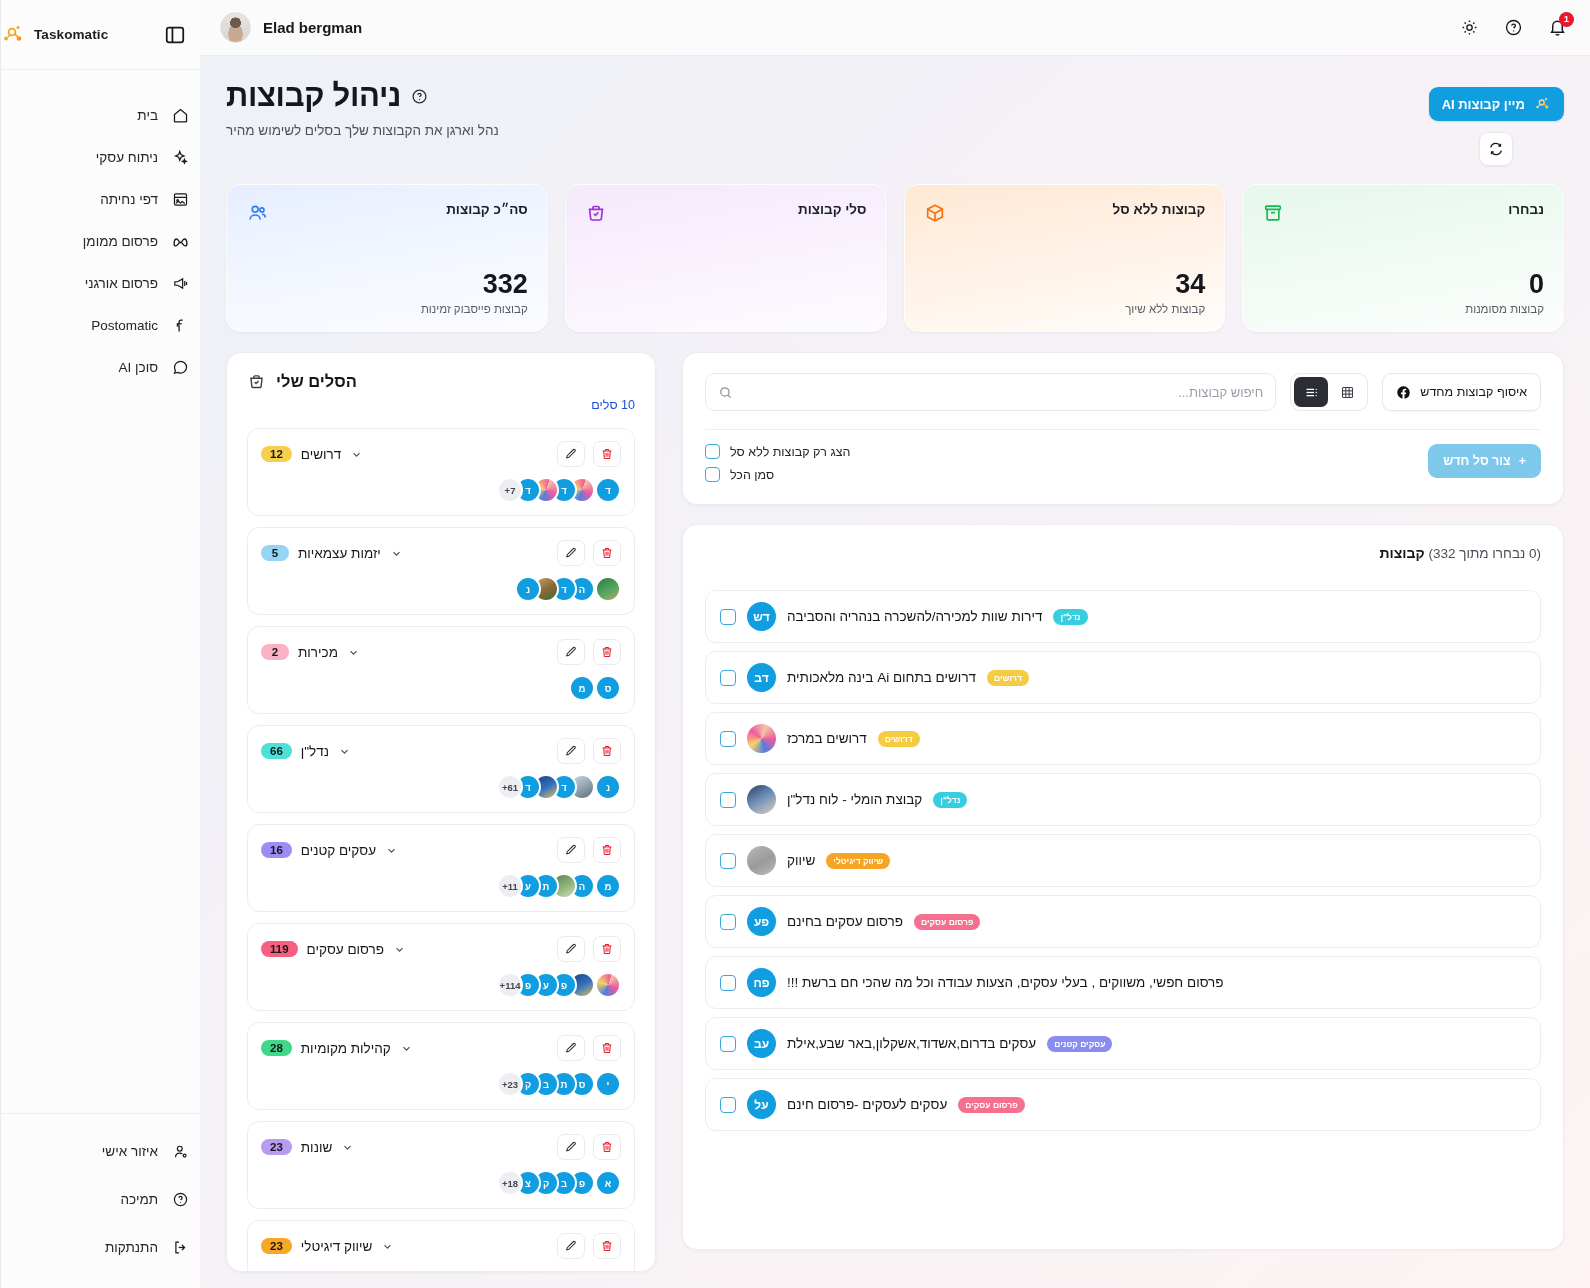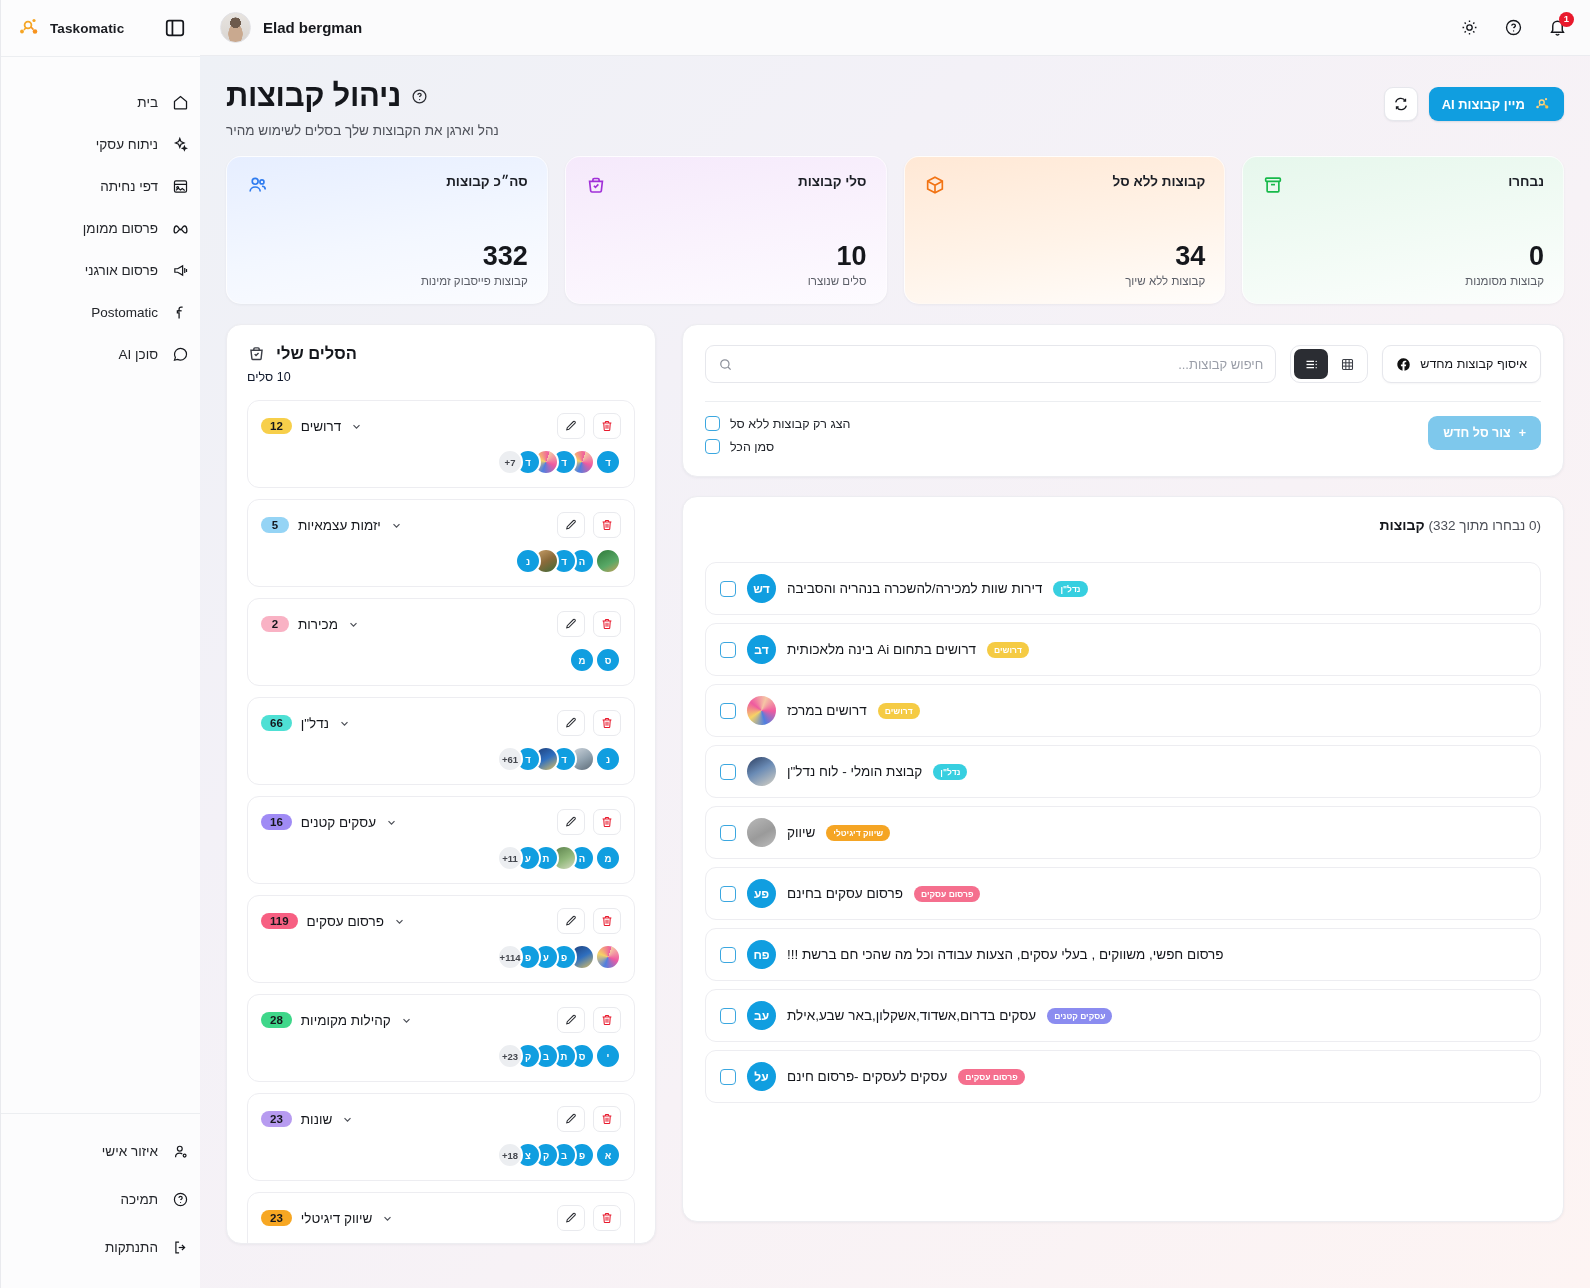--- a/index.html
+++ b/index.html
@@ -14,23 +14,23 @@
 
   
   .sidebar {
     width: 200px; height: 1288px;
     background: #fcfcfd;
     border-left: 1px solid #e9eaee;
     display: flex; flex-direction: column;
     flex: 0 0 200px;
   }
   .sb-brand {
-    height: 57px; display: flex; align-items: center;
+    height: 70px; display: flex; align-items: center;
     justify-content: space-between;
-    padding: 0 14px 0 16px;
+    padding: 0 14px 0 0;
     border-bottom: 1px solid #eceef1;
   }
   .sb-brand-left { display: flex; align-items: center; gap: 9px; flex-direction: row-reverse;}
   .sb-brand-name { font-size: 13.5px; font-weight: 700; color: #1b1d22; letter-spacing: .1px;}
   .logo-svg { width: 24px; height: 24px; display: block; }
   .panel-toggle { width: 22px; height: 22px; display:flex; align-items:center; justify-content:center; cursor: pointer;}
 
   .sb-nav { padding: 26px 0 0 0; display: flex; flex-direction: column; gap: 4px; }
   .sb-item {
     display: flex; align-items: center; justify-content: flex-start;
@@ -86,21 +86,21 @@
   }
 
   
   .page-head { display:flex; justify-content: space-between; align-items: flex-start; }
   .page-head-right { text-align: right; }
   .page-title-row { display:flex; align-items:center; gap:10px; flex-direction: row; justify-content:flex-end;}
   .page-title { font-size: 31px; font-weight: 800; color: #15171c; letter-spacing:-.3px;}
   .help-round { width: 17px; height: 17px; color:#2b2d33; display:flex; align-items:center; justify-content:center; cursor:pointer;}
   .help-round svg { width: 17px; height:17px; display:block;}
   .page-sub { font-size: 13.5px; color: #4e5159; margin-top: 9px; }
-  .page-head-left { display:flex; align-items:center; gap: 11px; flex-direction: row; padding-top: 9px;}
+  .page-head-left { display:flex; align-items:center; gap: 11px; flex-direction: column; padding-top: 9px;}
   .btn-ai {
     background: #109ee0; color: #fff; border: none; border-radius: 9px;
     height: 34px; padding: 0 13px; display:flex; align-items:center; gap: 9px;
     font-size: 13px; font-weight: 700; cursor: pointer; flex-direction: row;
     box-shadow: 0 1px 2px rgba(16,30,54,.12);
     font-family: inherit;
   }
   .btn-refresh {
     width: 34px; height: 34px; border-radius: 9px; background: #fff;
     border: 1px solid #e6e7ec; display:flex; align-items:center; justify-content:center;
@@ -203,21 +203,21 @@
   .row-tag {
     font-size: 8.5px; font-weight: 700; color: #fff; border-radius: 9px;
     padding: 3px 7px; white-space: nowrap; flex: 0 0 auto;
   }
 
   
   .baskets-card { padding: 19px 20px 0 20px; height: 920px; overflow: hidden; }
   .bk-head { display:flex; align-items:center; gap: 10px; justify-content:flex-end; flex-direction: row; }
   .bk-title { font-size: 16.5px; font-weight: 800; color: #15171c;}
   .bk-head svg { width: 19px; height:19px; color:#3c3f47;}
-  .bk-count { text-align: left; font-size: 12.5px; color: #0f172a; margin-top: 7px;}
+  .bk-count { text-align: right; font-size: 12.5px; color: #1d4ed8; margin-top: 7px;}
   .bk-list { margin-top: 16px; display:flex; flex-direction: column; gap: 11px;}
   .bk-item { border: 1px solid #ededf1; border-radius: 12px; padding: 12px 13px 12px 13px; }
   .bk-item-top { display:flex; align-items:center; justify-content: space-between; flex-direction: row; }
   .bk-actions { display:flex; gap: 8px; flex-direction: row;}
   .bk-btn { width: 28px; height: 26px; border:1px solid #e9eaee; border-radius: 7px; background:#fff; display:flex; align-items:center; justify-content:center; cursor:pointer;}
   .bk-btn svg { width: 14px; height:14px; }
   .bk-btn.del { color: #e8192c; }
   .bk-btn.edit { color: #2b2d33; }
   .bk-label-grp { display:flex; align-items:center; gap: 9px; flex-direction: row-reverse;}
   .bk-pill { font-size: 11.5px; font-weight: 700; color:#15171c; border-radius: 10px; padding: 2px 9px; min-width: 28px; text-align:center;}
@@ -472,24 +472,20 @@
         <div class="stat-top">
           <span class="stat-ico">
               <svg viewBox="0 0 24 24" fill="none" stroke="#a12fd8" stroke-width="1.8">
                 <path d="M5 8h14l-1.2 10.4a1.4 1.4 0 0 1-1.4 1.2H7.6a1.4 1.4 0 0 1-1.4-1.2z"></path>
                 <path d="M8.6 8V6.3a1.4 1.4 0 0 1 1.4-1.4h4a1.4 1.4 0 0 1 1.4 1.4V8"></path>
                 <path d="M9.7 12.8l1.7 1.8 3.2-3.3"></path>
               </svg>
             </span>
           <span class="stat-title">סלי קבוצות</span>
         </div>
-        <div class="stat-bottom">
-          <div class="stat-value">10</div>
-          <div class="stat-note">סלים שנוצרו</div>
-        </div>
       </div>
 
       <div class="stat blue">
         <div class="stat-top">
           <span class="stat-ico">
               <svg viewBox="0 0 24 24" fill="none" stroke="#2f7cf0" stroke-width="1.8">
                 <circle cx="10" cy="8" r="3.2"></circle>
                 <path d="M4.5 19.2c0-3 2.5-5 5.5-5s5.5 2 5.5 5"></path>
                 <circle cx="17.4" cy="8.6" r="2.2"></circle>
                 <path d="M17.4 13.4c2 0 3.6 1.4 3.6 3.4"></path>

